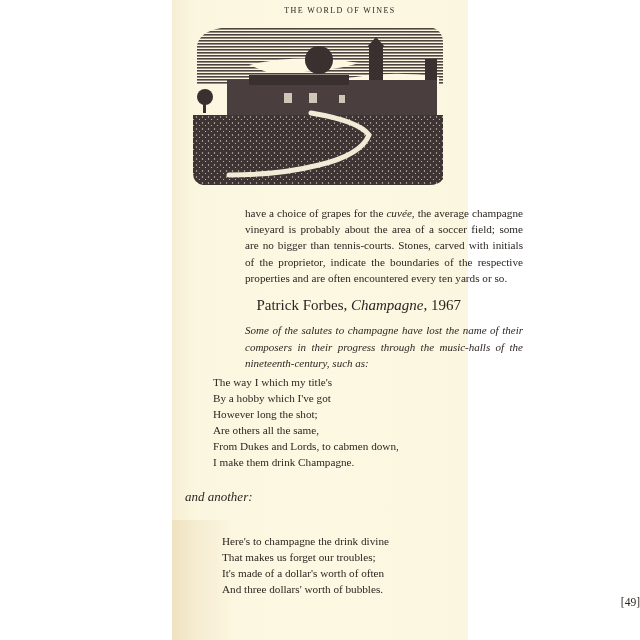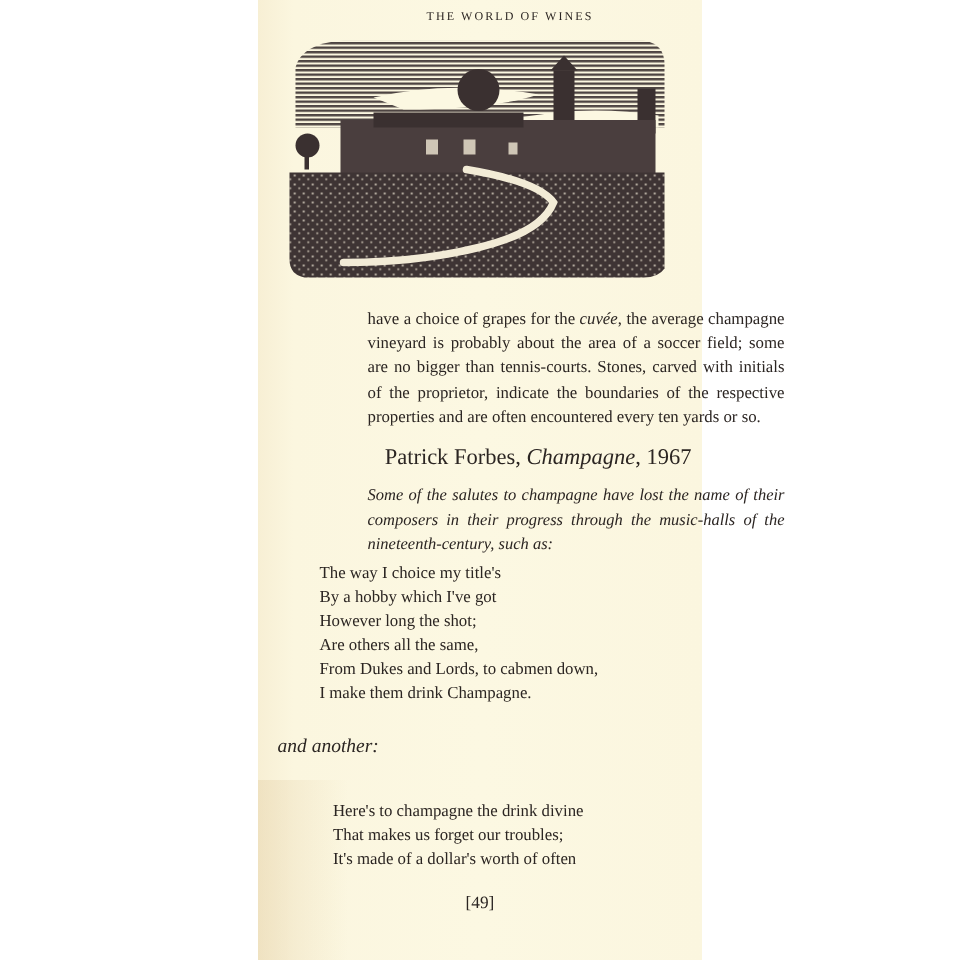--- a/index.html
+++ b/index.html
@@ -26,21 +26,21 @@
     position:absolute; left:199px; width:278px; font-size:11.2px; line-height:16.2px;margin-left:46px;
   }
   .prose { top:205px; text-align:justify; }
   .prose p { margin:0; }
   .attribution { position:absolute; top:297px; left:185px; width:276px; text-align:right; font-size:15px; }
   .intro { top:322px; font-style:italic; text-align:justify; font-size:11px; line-height:16.6px; }
   .verse { position:absolute; left:213px; font-size:11.2px; line-height:16px; }
   .verse1 { top:374px; }
   .verse2 { top:533px; }
   .and-another { position:absolute; left:185px; top:489px; font-style:italic; font-size:13px; }
-  .page-number { position:absolute; left:0; width:640px; top:596px; text-align:center; font-size:11.5px; }
+  .page-number { position:absolute; left:0; width:640px; top:596px; text-align:right; font-size:11.5px; }
   em { font-style:italic; }
 </style>
 </head>
 <body>
 
 <div class="page"></div>
 
 <div class="running-head" style="left:172px;width:336px;">THE WORLD OF WINES</div>
 
 <svg class="illustration" viewBox="0 0 256 162" xmlns="http://www.w3.org/2000/svg">
@@ -81,29 +81,30 @@
 
 <div class="text-block prose">
   <p><span>have a choice of grapes for the </span><em>cuvée</em><span>, the average champagne vineyard is probably about the area of a soccer field; some are no bigger than tennis-courts. Stones, carved with initials of the proprietor, indicate the boundaries of the respective properties and are often encountered every ten yards or so.</span></p>
 </div>
 
 <div class="attribution"><span>Patrick Forbes, </span><em>Champagne</em><span>, 1967</span></div>
 
 <div class="text-block intro">Some of the salutes to champagne have lost the name of their composers in their progress through the music-halls of the nineteenth-century, such as:</div>
 
 <div class="verse verse1">
-  <div>The way I choice my title's</div>
+  <div>The way I which my title's</div>
   <div>By a hobby which I've got</div>
   <div>However long the shot;</div>
   <div>Are others all the same,</div>
   <div>From Dukes and Lords, to cabmen down,</div>
   <div>I make them drink Champagne.</div>
 </div>
 
 <div class="and-another">and another:</div>
 
 <div class="verse verse2" style="left:222px;">
   <div>Here's to champagne the drink divine</div>
   <div>That makes us forget our troubles;</div>
   <div>It's made of a dollar's worth of often</div>
+  <div>And three dollars' worth of bubbles.</div>
 </div>
 
 <div class="page-number">[49]</div>
 
 </body></html>

